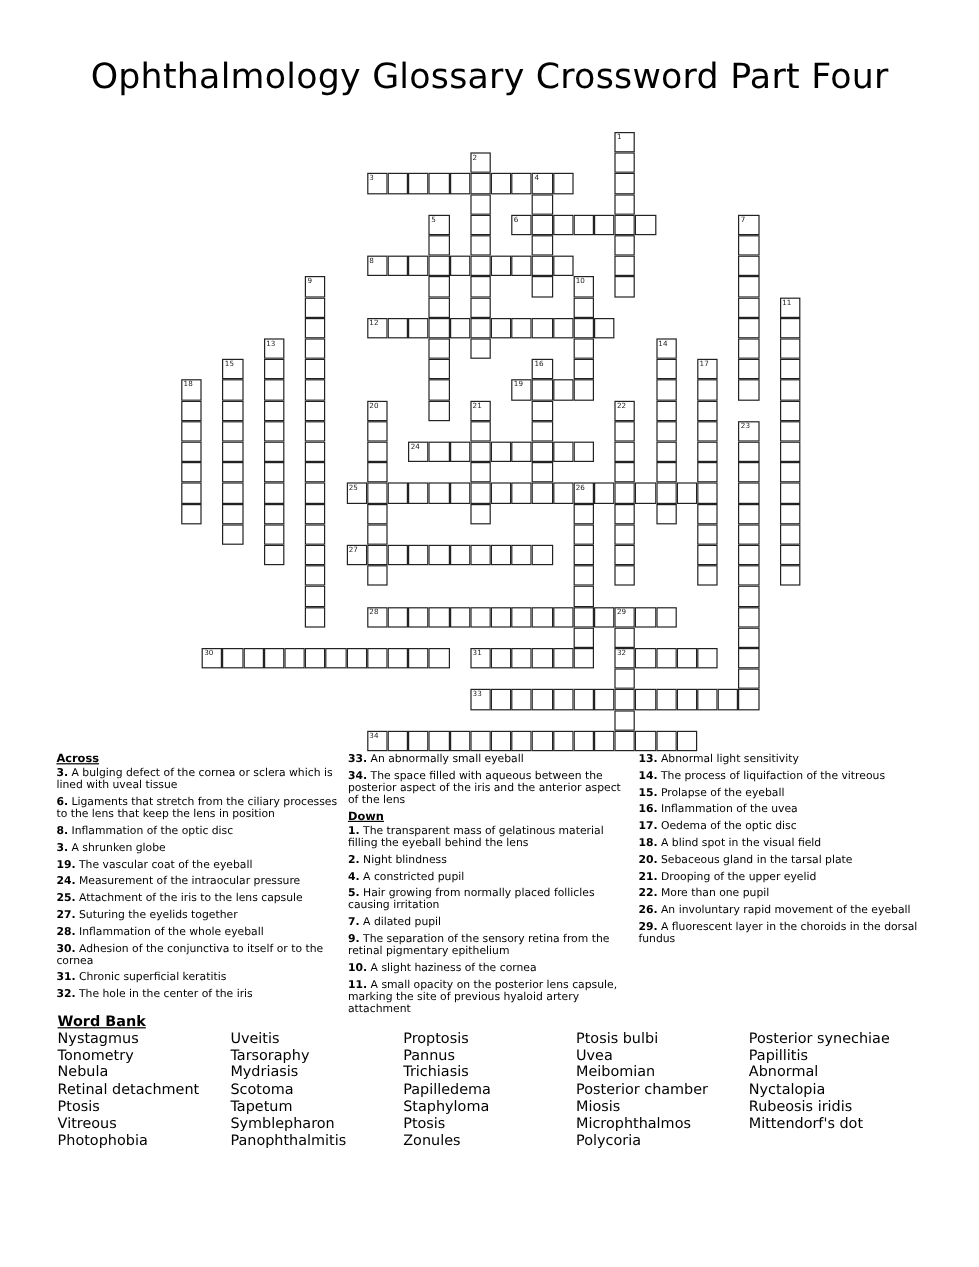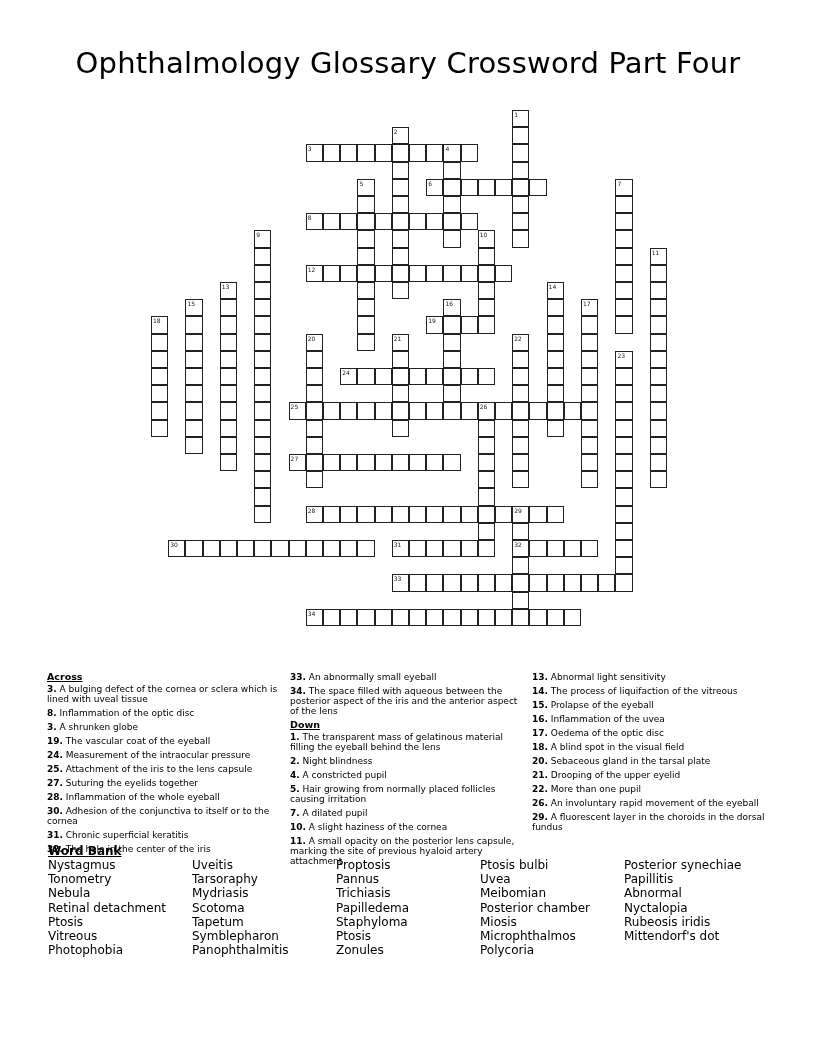--- a/index.html
+++ b/index.html
@@ -1,21 +1,21 @@
 <!DOCTYPE html>
 <html><head>
 <meta charset="utf-8">
 <style>
   html,body{margin:0;padding:0;background:#fff;}
   body{width:816px;height:1056px;position:relative;font-family:"DejaVu Sans","Liberation Sans",sans-serif;color:#000;overflow:hidden;}
   .title{position:absolute;left:0;width:816px;top:46px;text-align:center;font-size:29px;font-family:"DejaVu Sans",sans-serif;font-weight:normal;letter-spacing:0.2px;}
   .grid{position:absolute;left:0;top:0;width:816px;height:630px;}
   .cell{position:absolute;width:17.2px;height:17.2px;box-sizing:border-box;border:1px solid #222;background:#fff;}
   .cell .num{position:absolute;left:1px;top:0;font-size:6px;line-height:7px;color:#222;}
-  .clues{position:absolute;font-size:9px;line-height:10px;margin-top:44px;}
+  .clues{position:absolute;font-size:9px;line-height:10px;}
   .clue{margin-bottom:4px;}
   .clue b{font-weight:bold;}
   .head{font-weight:bold;text-decoration:underline;font-size:9.5px;margin-bottom:2px;}
   .col1{left:47px;top:628px;width:236px;}
   .col2{left:290px;top:628px;width:236px;}
   .col3{left:532px;top:628px;width:240px;}
   .wb-head{position:absolute;left:48px;top:844px;font-weight:bold;text-decoration:underline;font-size:12px;}
   .wb-col{position:absolute;top:858px;font-size:12px;line-height:14.2px;}
   .wb-col div{white-space:nowrap;}
 </style>
@@ -399,20 +399,21 @@
     <div class="cell" style="left: 495px; top: 608.8px;"></div>
     <div class="cell" style="left: 529.4px; top: 608.8px;"></div>
     <div class="cell" style="left: 546.6px; top: 608.8px;"></div>
     <div class="cell" style="left: 563.8px; top: 608.8px;"></div>
   </div>
 
 <div class="clues col1">
   <div class="head">Across</div>
   <div id="across-list-a">
       <div class="clue"><b>3.</b> A bulging defect of the cornea or sclera which is lined with uveal tissue</div>
+      <div class="clue"><b>6.</b> Ligaments that stretch from the ciliary processes to the lens that keep the lens in position</div>
       <div class="clue"><b>8.</b> Inflammation of the optic disc</div>
       <div class="clue"><b>3.</b> A shrunken globe</div>
       <div class="clue"><b>19.</b> The vascular coat of the eyeball</div>
       <div class="clue"><b>24.</b> Measurement of the intraocular pressure</div>
       <div class="clue"><b>25.</b> Attachment of the iris to the lens capsule</div>
       <div class="clue"><b>27.</b> Suturing the eyelids together</div>
       <div class="clue"><b>28.</b> Inflammation of the whole eyeball</div>
       <div class="clue"><b>30.</b> Adhesion of the conjunctiva to itself or to the cornea</div>
       <div class="clue"><b>31.</b> Chronic superficial keratitis</div>
       <div class="clue"><b>32.</b> The hole in the center of the iris</div>
@@ -423,20 +424,21 @@
       <div class="clue"><b>33.</b> An abnormally small eyeball</div>
       <div class="clue"><b>34.</b> The space filled with aqueous between the posterior aspect of the iris and the anterior aspect of the lens</div>
     </div>
   <div class="head">Down</div>
   <div id="down-list-a">
       <div class="clue"><b>1.</b> The transparent mass of gelatinous material filling the eyeball behind the lens</div>
       <div class="clue"><b>2.</b> Night blindness</div>
       <div class="clue"><b>4.</b> A constricted pupil</div>
       <div class="clue"><b>5.</b> Hair growing from normally placed follicles causing irritation</div>
       <div class="clue"><b>7.</b> A dilated pupil</div>
+      <div class="clue"><b>9.</b> The separation of the sensory retina from the retinal pigmentary epithelium</div>
       <div class="clue"><b>10.</b> A slight haziness of the cornea</div>
       <div class="clue"><b>11.</b> A small opacity on the posterior lens capsule, marking the site of previous hyaloid artery attachment</div>
     </div>
 </div>
 <div class="clues col3">
   <div id="down-list-b">
       <div class="clue"><b>13.</b> Abnormal light sensitivity</div>
       <div class="clue"><b>14.</b> The process of liquifaction of the vitreous</div>
       <div class="clue"><b>15.</b> Prolapse of the eyeball</div>
       <div class="clue"><b>16.</b> Inflammation of the uvea</div>

